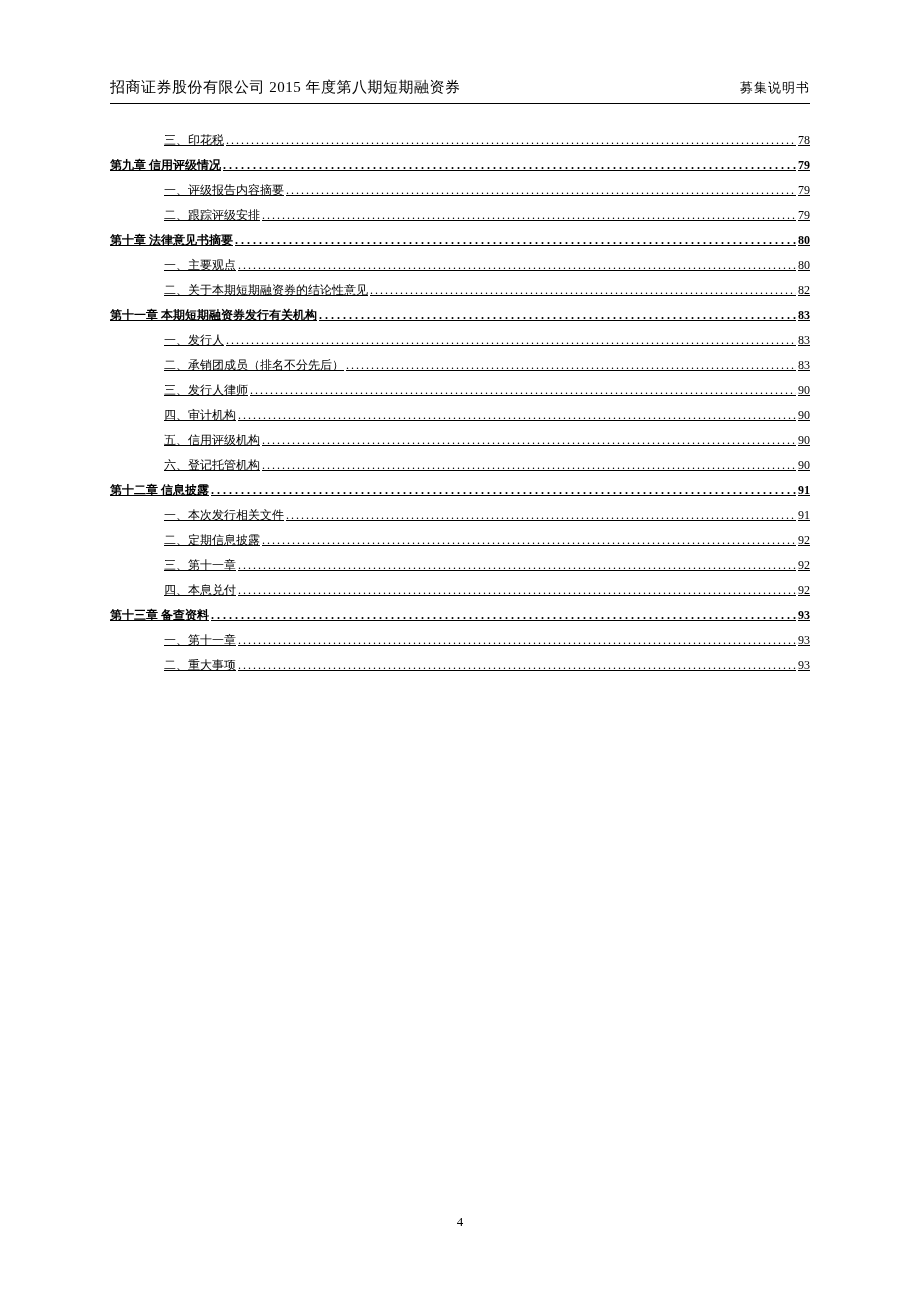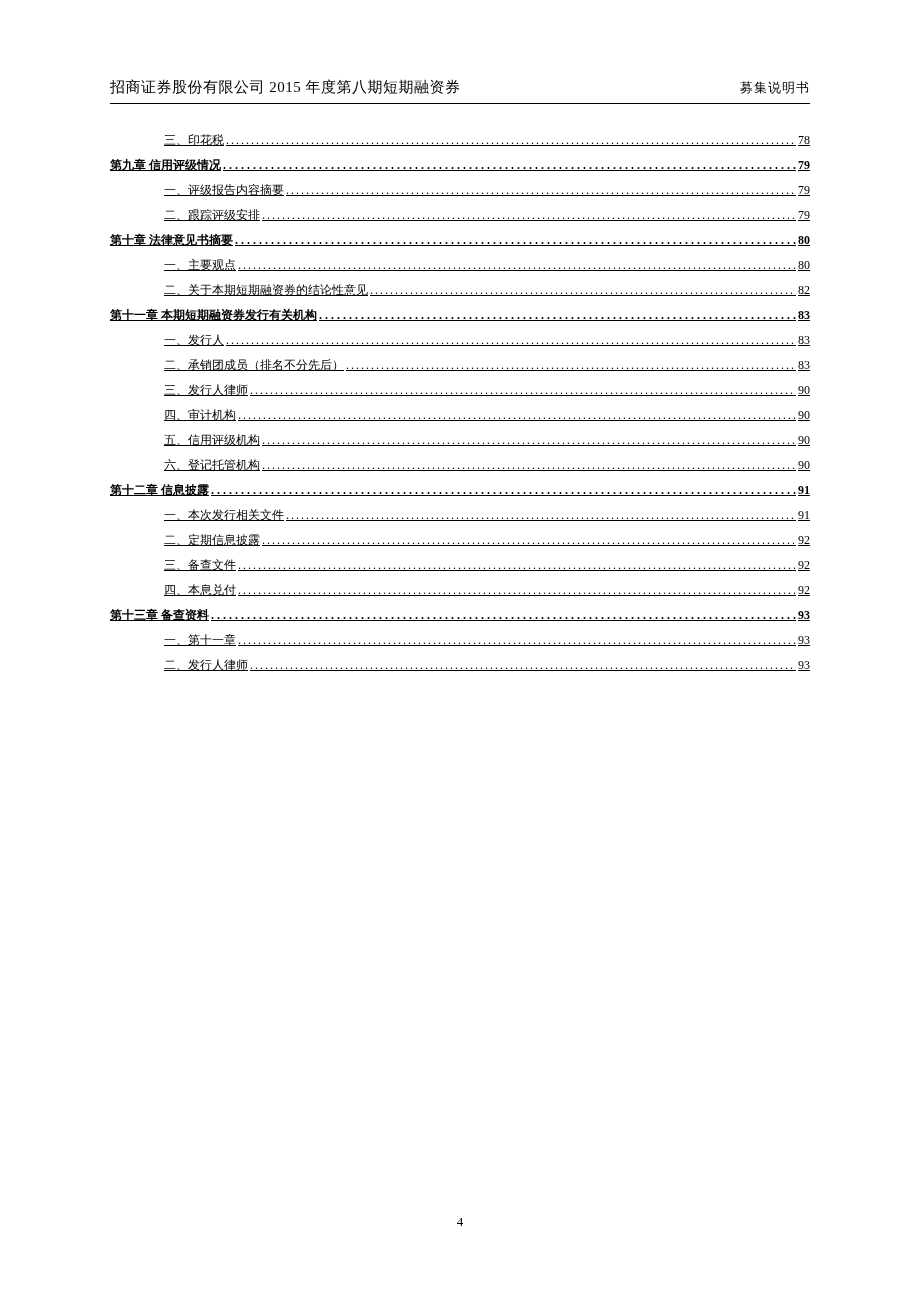--- a/index.html
+++ b/index.html
@@ -168,41 +168,41 @@
         <span class="toc-label">一、本次发行相关文件</span>
         <span class="toc-dots">........................................................................................................................................................................................................</span>
         <span class="toc-page">91</span>
       </div>
       <div class="toc-row sub">
         <span class="toc-label">二、定期信息披露</span>
         <span class="toc-dots">........................................................................................................................................................................................................</span>
         <span class="toc-page">92</span>
       </div>
       <div class="toc-row sub">
-        <span class="toc-label">三、备查文件</span>
+        <span class="toc-label">三、第十一章</span>
         <span class="toc-dots">........................................................................................................................................................................................................</span>
         <span class="toc-page">92</span>
       </div>
       <div class="toc-row sub">
         <span class="toc-label">四、本息兑付</span>
         <span class="toc-dots">........................................................................................................................................................................................................</span>
         <span class="toc-page">92</span>
       </div>
       <div class="toc-row chapter">
         <span class="toc-label">第十三章  备查资料</span>
         <span class="toc-dots"> . . . . . . . . . . . . . . . . . . . . . . . . . . . . . . . . . . . . . . . . . . . . . . . . . . . . . . . . . . . . . . . . . . . . . . . . . . . . . . . . . . . . . . . . . . . . . . . . . .</span>
         <span class="toc-page">93</span>
       </div>
       <div class="toc-row sub">
         <span class="toc-label">一、第十一章</span>
         <span class="toc-dots">........................................................................................................................................................................................................</span>
         <span class="toc-page">93</span>
       </div>
       <div class="toc-row sub">
-        <span class="toc-label">二、发行人律师</span>
+        <span class="toc-label">二、重大事项</span>
         <span class="toc-dots">........................................................................................................................................................................................................</span>
         <span class="toc-page">93</span>
       </div>
     </div>
 </div>
 
 <div class="footer">
   <span>4</span>
 </div>
 

